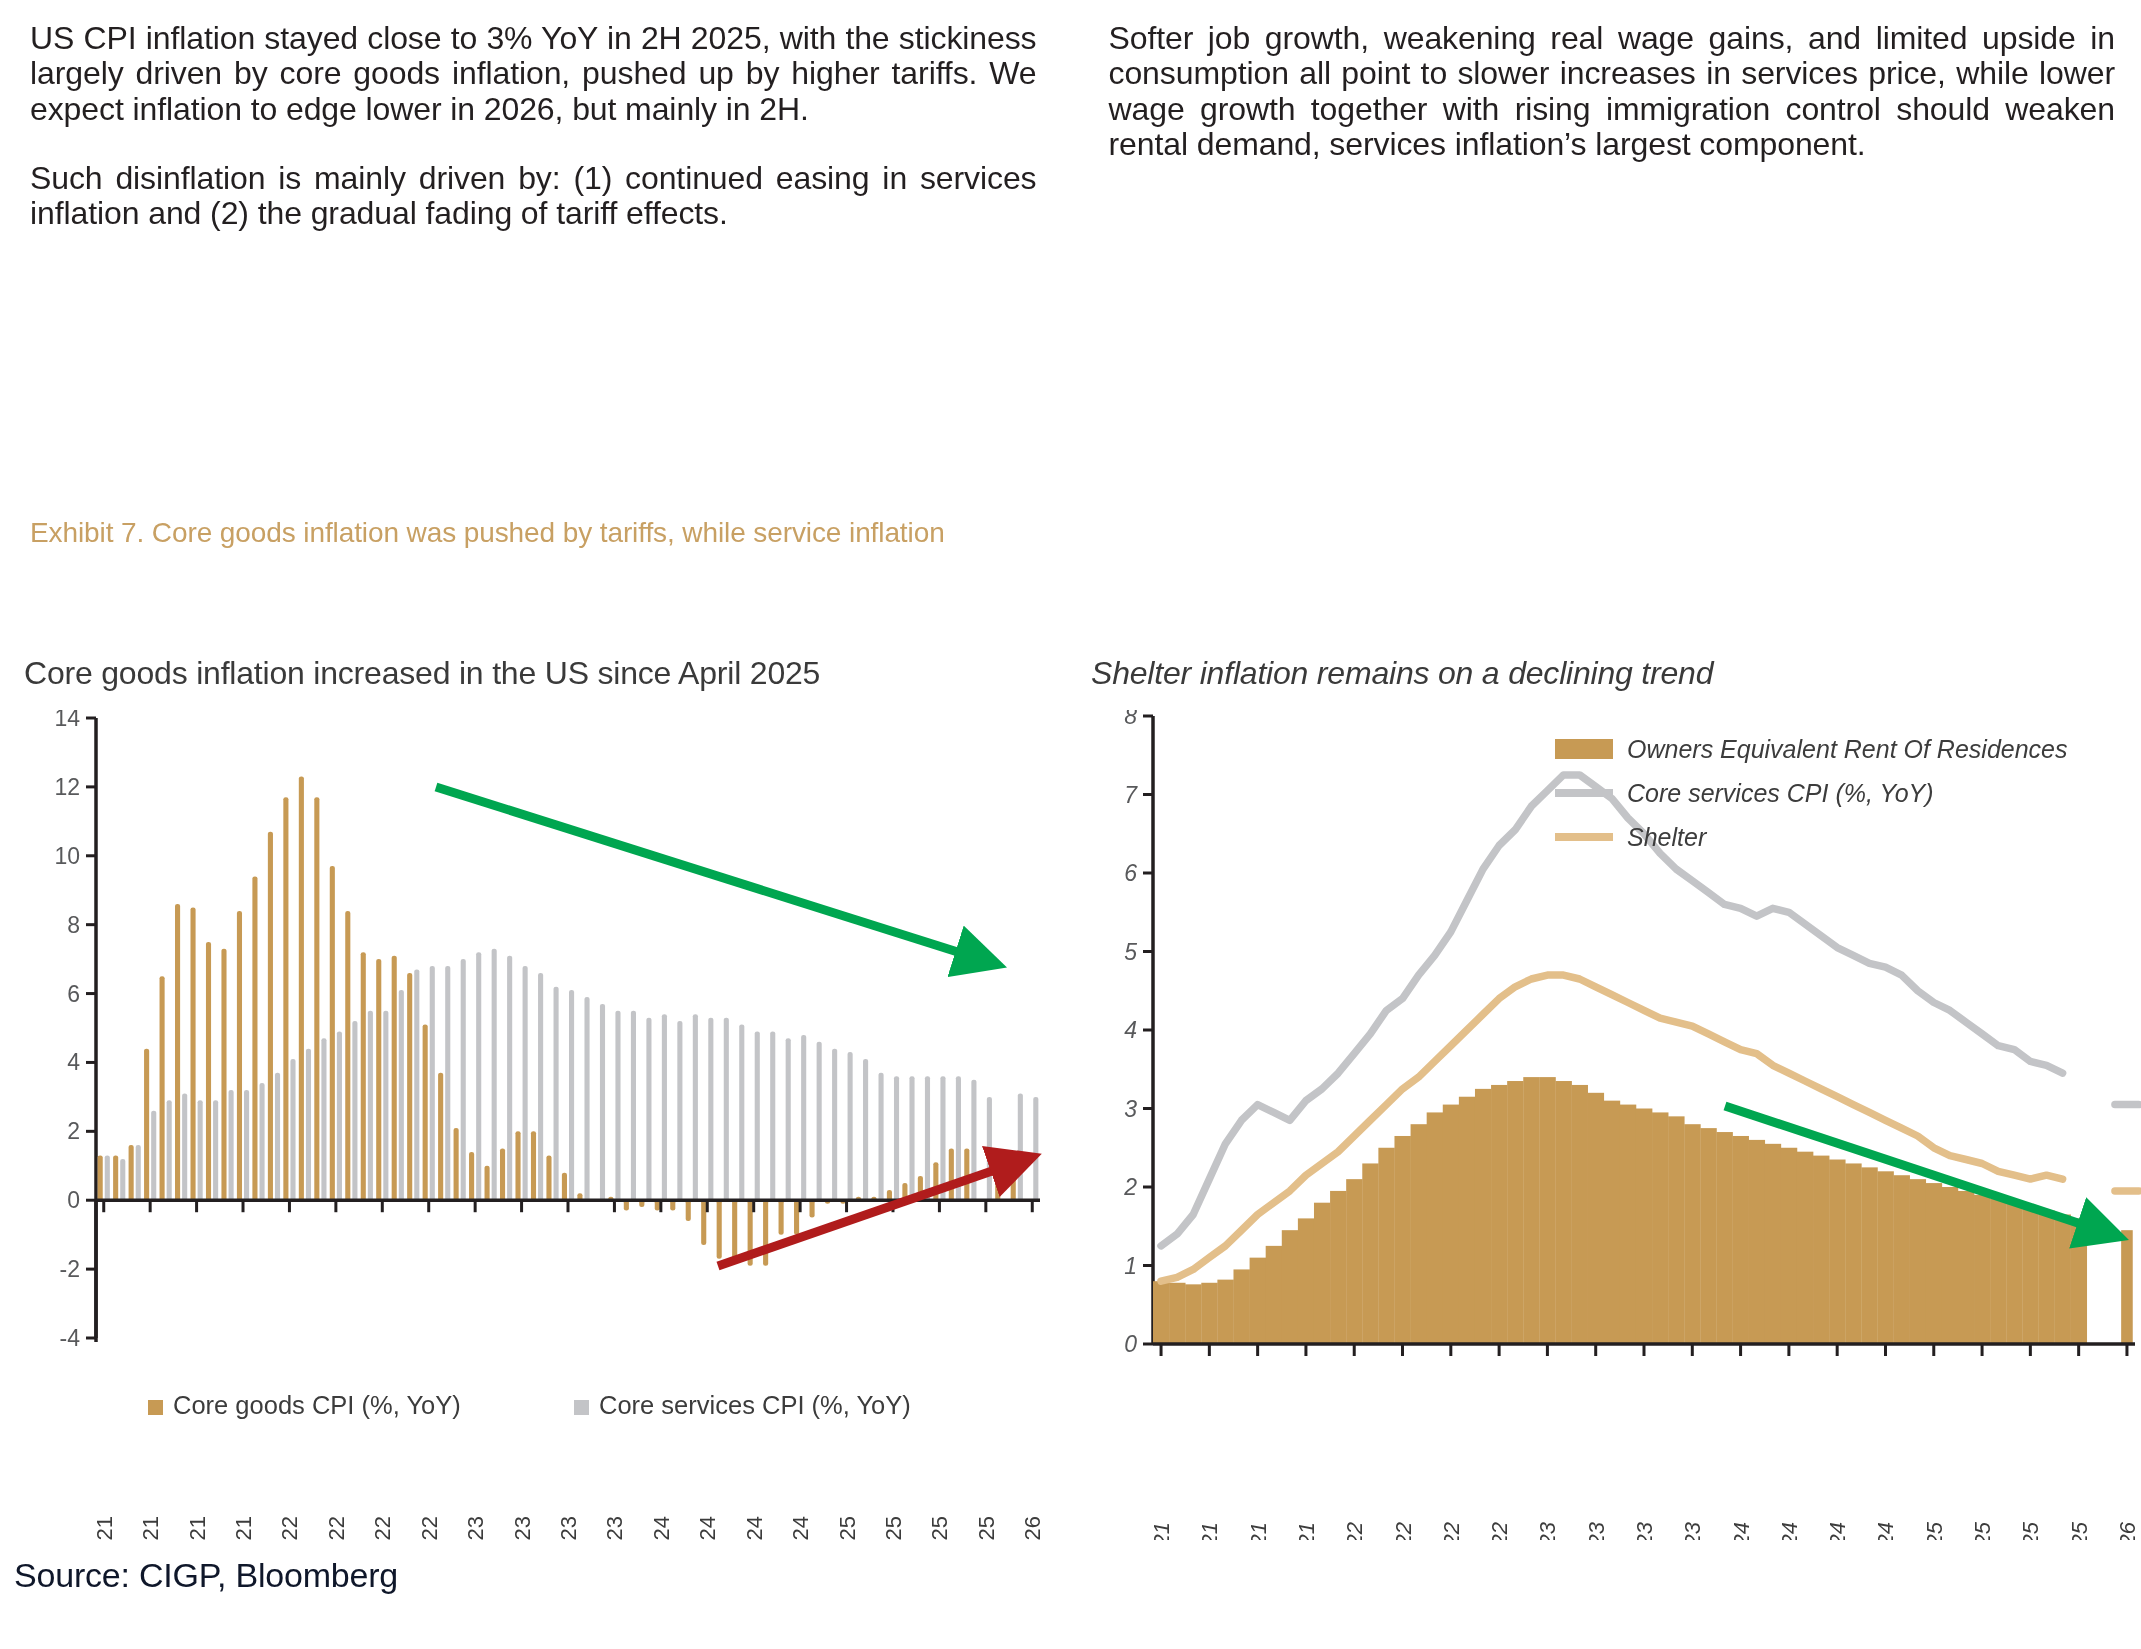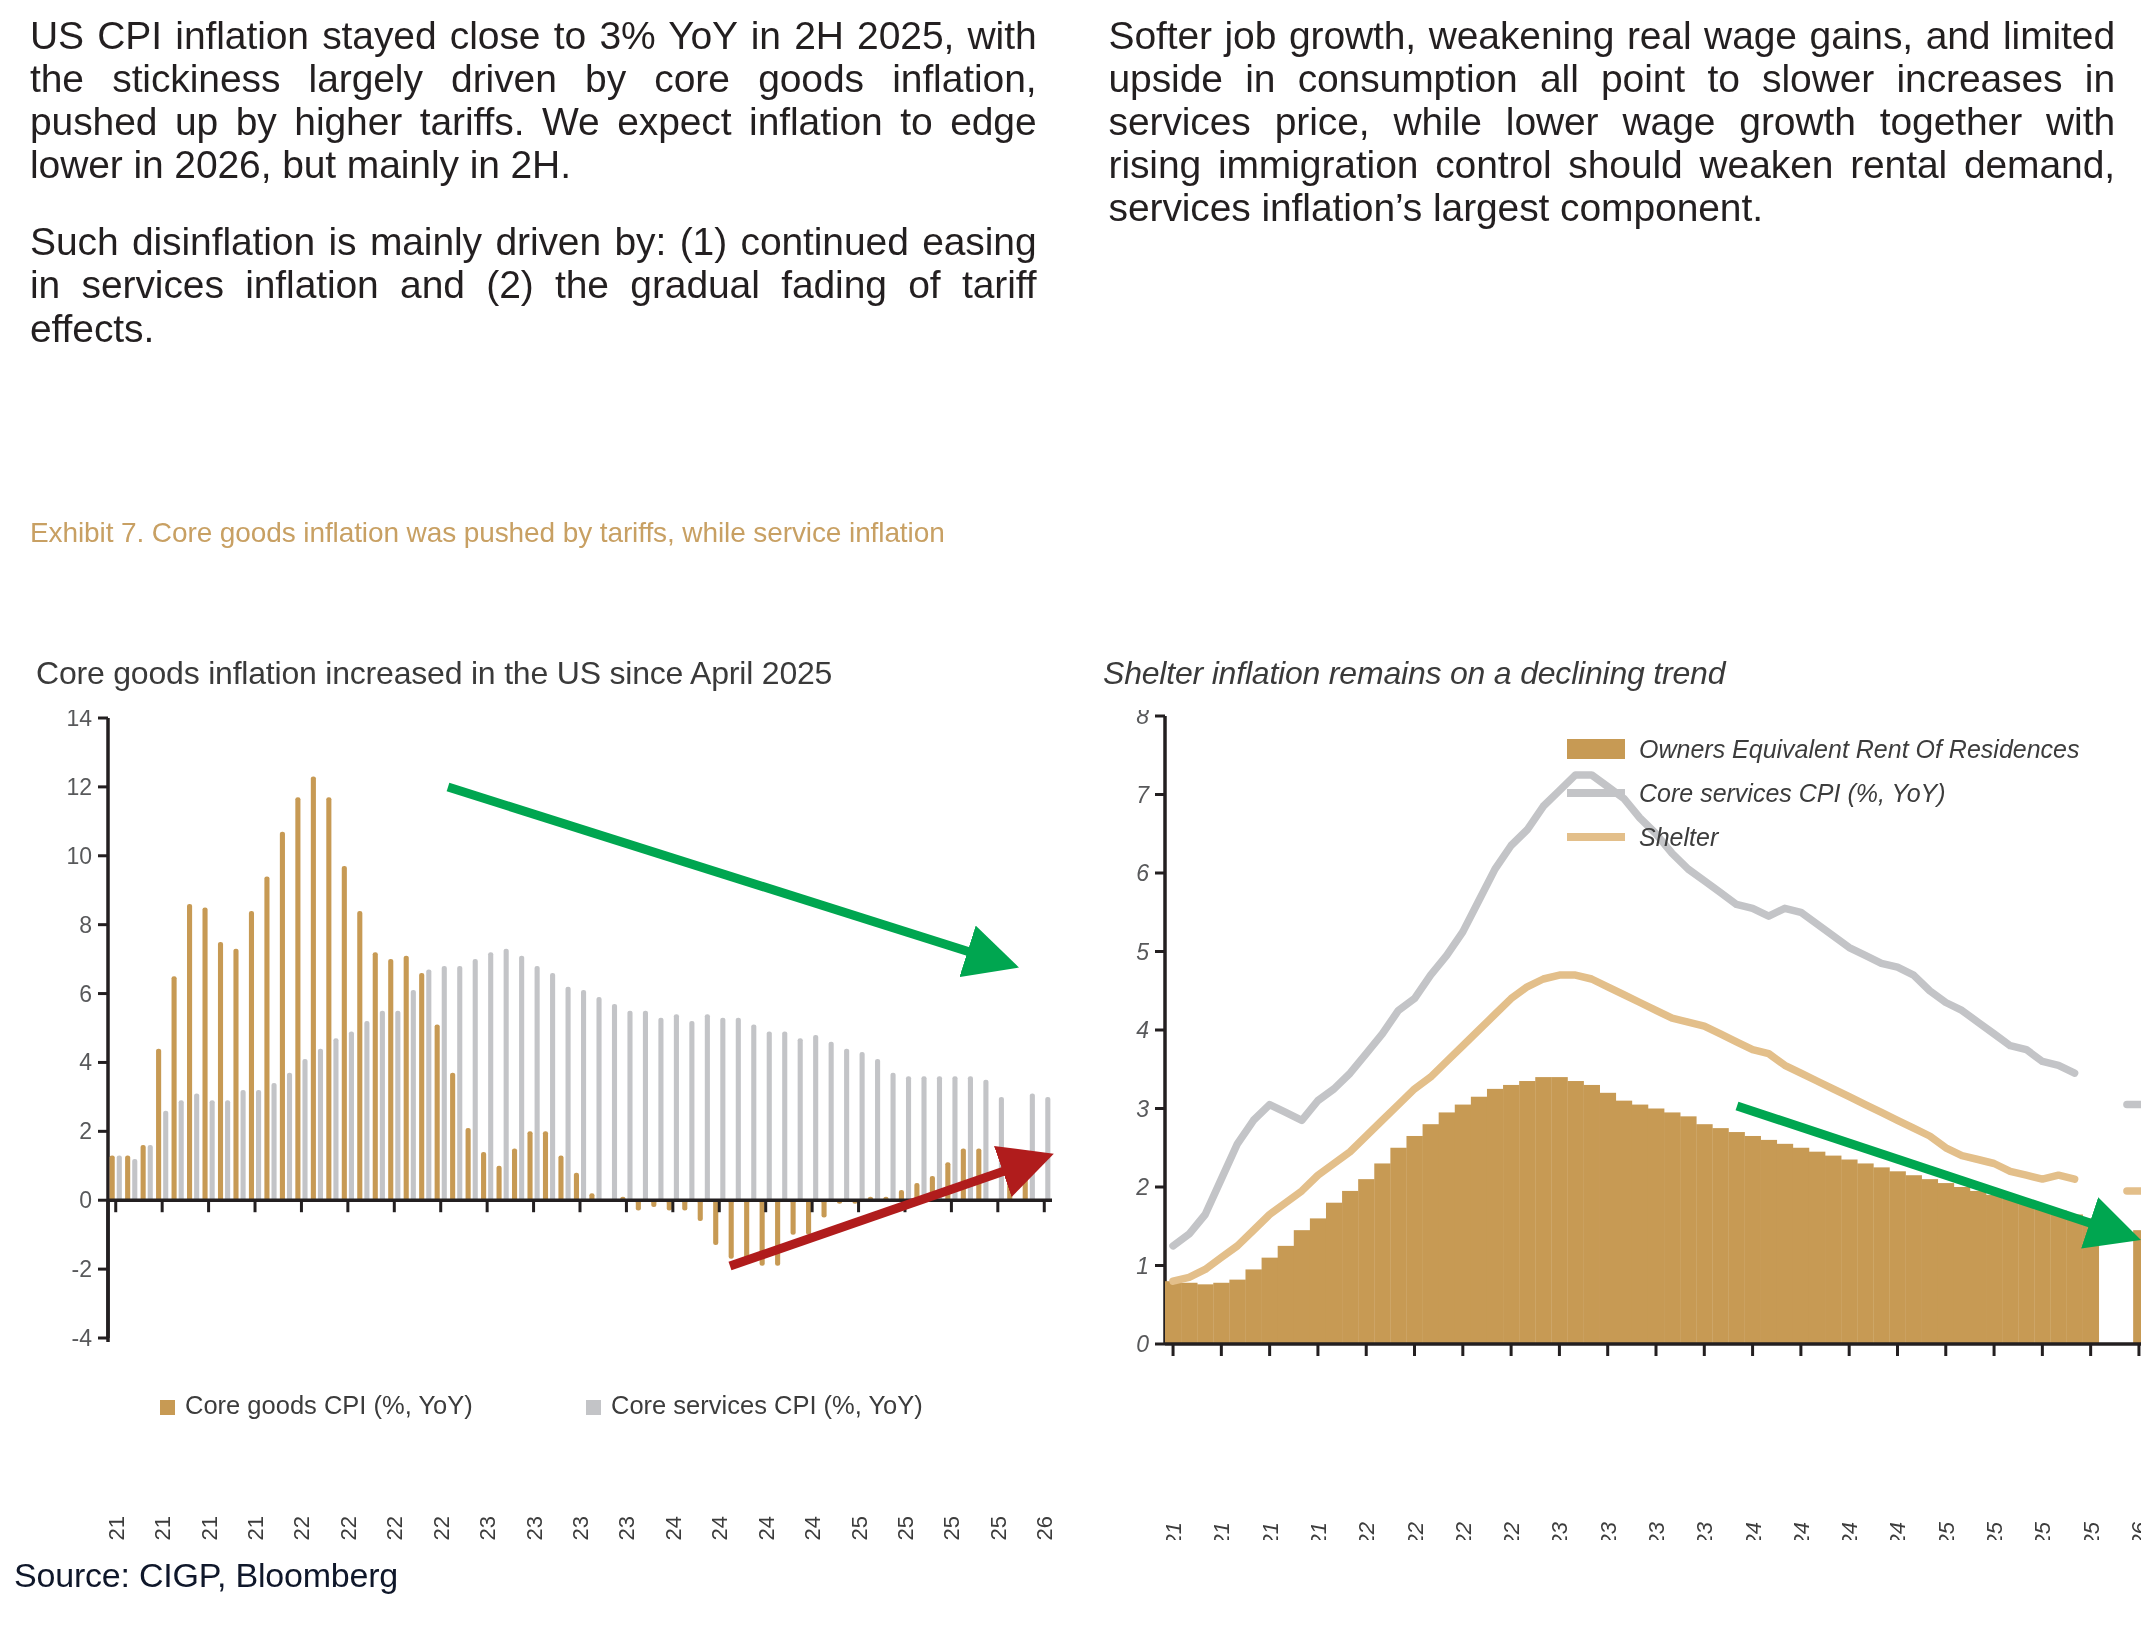--- a/index.html
+++ b/index.html
@@ -16,22 +16,22 @@
   
   .top-text {
     position: absolute;
     top: 0; left: 0; right: 0;
     display: flex;
     gap: 72px;
     padding: 14px 26px 0 30px;
   }
   .col { width: 1010px; }
   .col p {
-    margin: 0 0 34px 0;
-    font-size: 39px;
+    margin: 7px 0 34px 0;
+    font-size: 32px;
     line-height: 1.105;
     text-align: justify;
     letter-spacing: -0.1px;
     font-weight: 400;
   }
   .col p:last-child { margin-bottom: 0; }
 
   
   .exhibit-title {
     position: absolute;
@@ -42,21 +42,21 @@
     font-size: 28px;
     line-height: 1.22;
     letter-spacing: -0.1px;
   }
   .exhibit-title .l2 { display:block; padding-left: 190px; }
 
   
   .charts {
     position: absolute;
     top: 655px;
-    left: 12px;
+    left: 0;
     width: 1708px;
     height: 880px;
   }
   .chart-panel { position: absolute; top: 0; }
   #panel-left  { left: 18px;  width: 1040px; height: 880px; }
   #panel-right { left: 1085px; width: 1056px; height: 880px; font-style: italic; }
 
   .chart-subtitle {
     font-size: 32px;
     color: #3a3a3a;

